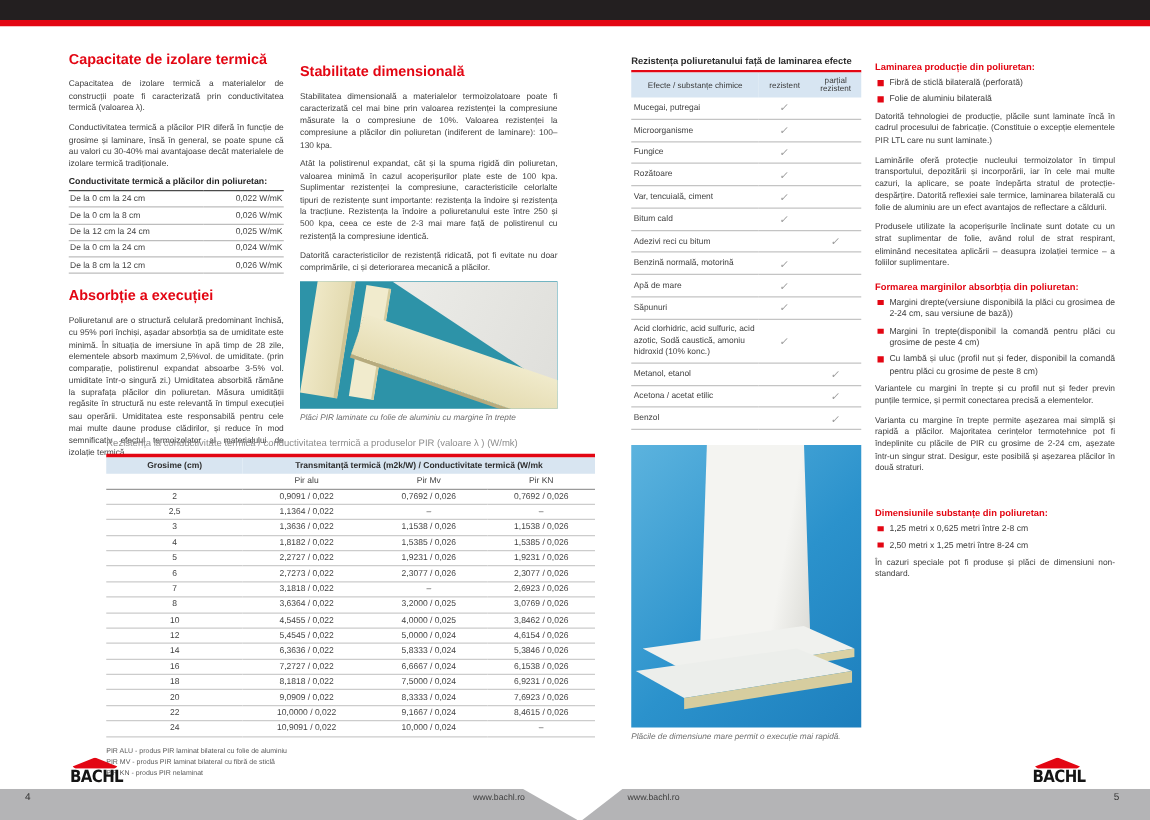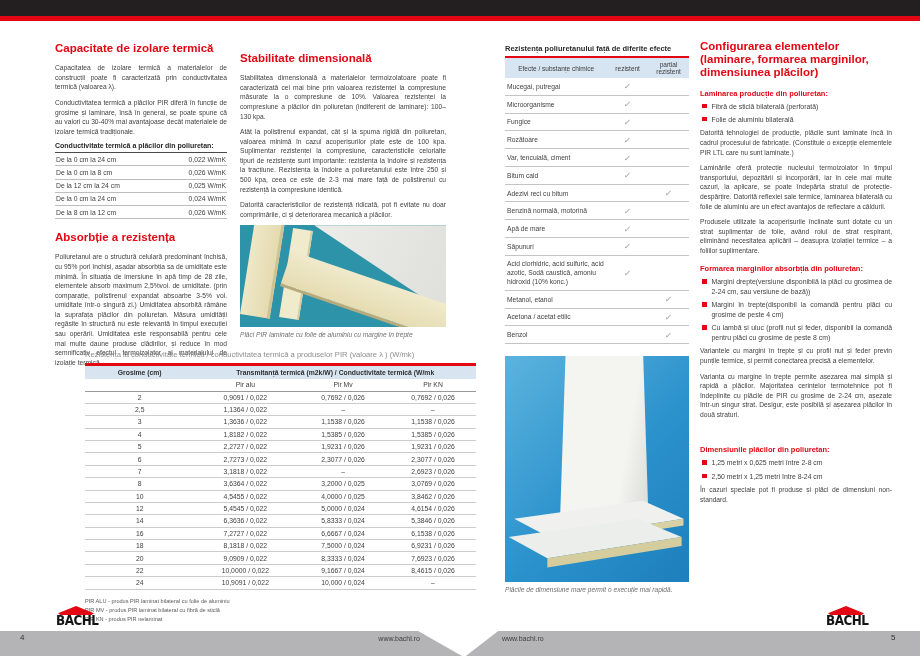--- a/index.html
+++ b/index.html
@@ -119,21 +119,21 @@
           <tr>
             <td>De la 0 cm la 24 cm</td>
             <td class="val">0,024 W/mK</td>
           </tr>
           <tr>
             <td>De la 8 cm la 12 cm</td>
             <td class="val">0,026 W/mK</td>
           </tr>
         </tbody>
     </table>
-    <h1 class="red-h1 mt">Absorbție a rezistența</h1>
+    <h1 class="red-h1 mt">Absorbție a execuției</h1>
     <p class="body">Poliuretanul are o structură celulară predominant închisă, cu 95% pori închiși, așadar absorbția sa de umiditate este minimă. În situația de imersiune în apă timp de 28 zile, elementele absorb maximum 2,5%vol. de umiditate. (prin comparație, polistirenul expandat absoarbe 3-5% vol. umiditate într-o singură zi.) Umiditatea absorbită rămâne la suprafața plăcilor din poliuretan. Măsura umidității regăsite în structură nu este relevantă în timpul execuției sau operării. Umiditatea este responsabilă pentru cele mai multe daune produse clădirilor, și reduce în mod semnificativ efectul termoizolator al materialului de izolație termică.</p>
   </div>
 
   <div class="col col2">
     <h1 class="red-h1">Stabilitate dimensională</h1>
     <p class="body">Stabilitatea dimensională a materialelor termoizolatoare poate fi caracterizată cel mai bine prin valoarea rezistenței la compresiune măsurate la o compresiune de 10%. Valoarea rezistenței la compresiune a plăcilor din poliuretan (indiferent de laminare): 100–130 kpa.</p>
     <p class="body">Atât la polistirenul expandat, cât și la spuma rigidă din poliuretan, valoarea minimă în cazul acoperișurilor plate este de 100 kpa. Suplimentar rezistenței la compresiune, caracteristicile celorlalte tipuri de rezistențe sunt importante: rezistența la îndoire și rezistența la tracțiune. Rezistența la îndoire a poliuretanului este între 250 și 500 kpa, ceea ce este de 2-3 mai mare față de polistirenul cu rezistență la compresiune identică.</p>
     <p class="body">Datorită caracteristicilor de rezistență ridicată, pot fi evitate nu doar comprimările, ci și deteriorarea mecanică a plăcilor.</p>
     <div class="photo1">
       <div class="p1-white"></div>
@@ -260,21 +260,21 @@
         </tbody>
     </table>
     <div id="bt-foot" class="footnotes">
         <div>PIR ALU - produs PIR laminat bilateral cu folie de aluminiu</div>
         <div>PIR MV - produs PIR laminat bilateral cu fibră de sticlă</div>
         <div>PIR KN - produs PIR nelaminat</div>
       </div>
   </div>
 
   <div class="col col3">
-    <h2 class="black-h">Rezistența poliuretanului față de diferite efecte</h2>
+    <h2 class="black-h">Rezistența poliuretanului față de laminarea efecte</h2>
     <div class="redline thin"></div>
     <table class="res-table">
       <thead>
         <tr>
           <th class="l">Efecte / substanțe chimice</th>
           <th>rezistent</th>
           <th>parțial rezistent</th>
         </tr>
       </thead>
       <tbody id="res-tbody">
@@ -354,21 +354,20 @@
       <div class="p2-stand"></div>
       <div class="p2-f1"></div>
       <div class="p2-e1"></div>
       <div class="p2-f2"></div>
       <div class="p2-e2"></div>
     </div>
     <div class="caption">Plăcile de dimensiune mare permit o execuție mai rapidă.</div>
   </div>
 
   <div class="col col4">
-    <h1 class="red-h1">Configurarea elementelor (laminare, formarea marginilor, dimensiunea plăcilor)</h1>
     <div id="col4-sections">
         <div>
           <h3 class="sec-title">Laminarea producție din poliuretan:</h3>
           <ul class="blist">
             <li>
               <span class="sq"></span>
               <span>Fibră de sticlă bilaterală (perforată)</span>
             </li>
             <li>
               <span class="sq"></span>
@@ -392,21 +391,21 @@
             </li>
             <li>
               <span class="sq"></span>
               <span>Cu lambă și uluc (profil nut și feder, disponibil la comandă pentru plăci cu grosime de peste 8 cm)</span>
             </li>
           </ul>
           <p class="body">Variantele cu margini în trepte și cu profil nut și feder previn punțile termice, și permit conectarea precisă a elementelor.</p>
           <p class="body">Varianta cu margine în trepte permite așezarea mai simplă și rapidă a plăcilor. Majoritatea cerințelor termotehnice pot fi îndeplinite cu plăcile de PIR cu grosime de 2-24 cm, așezate într-un singur strat. Desigur, este posibilă și așezarea plăcilor în două straturi.</p>
         </div>
         <div class="sec3gap">
-          <h3 class="sec-title">Dimensiunile plăcilor din poliuretan:</h3>
+          <h3 class="sec-title">Dimensiunile substanțe din poliuretan:</h3>
           <ul class="blist">
             <li>
               <span class="sq"></span>
               <span>1,25 metri x 0,625 metri între 2-8 cm</span>
             </li>
             <li>
               <span class="sq"></span>
               <span>2,50 metri x 1,25 metri între 8-24 cm</span>
             </li>
           </ul>

